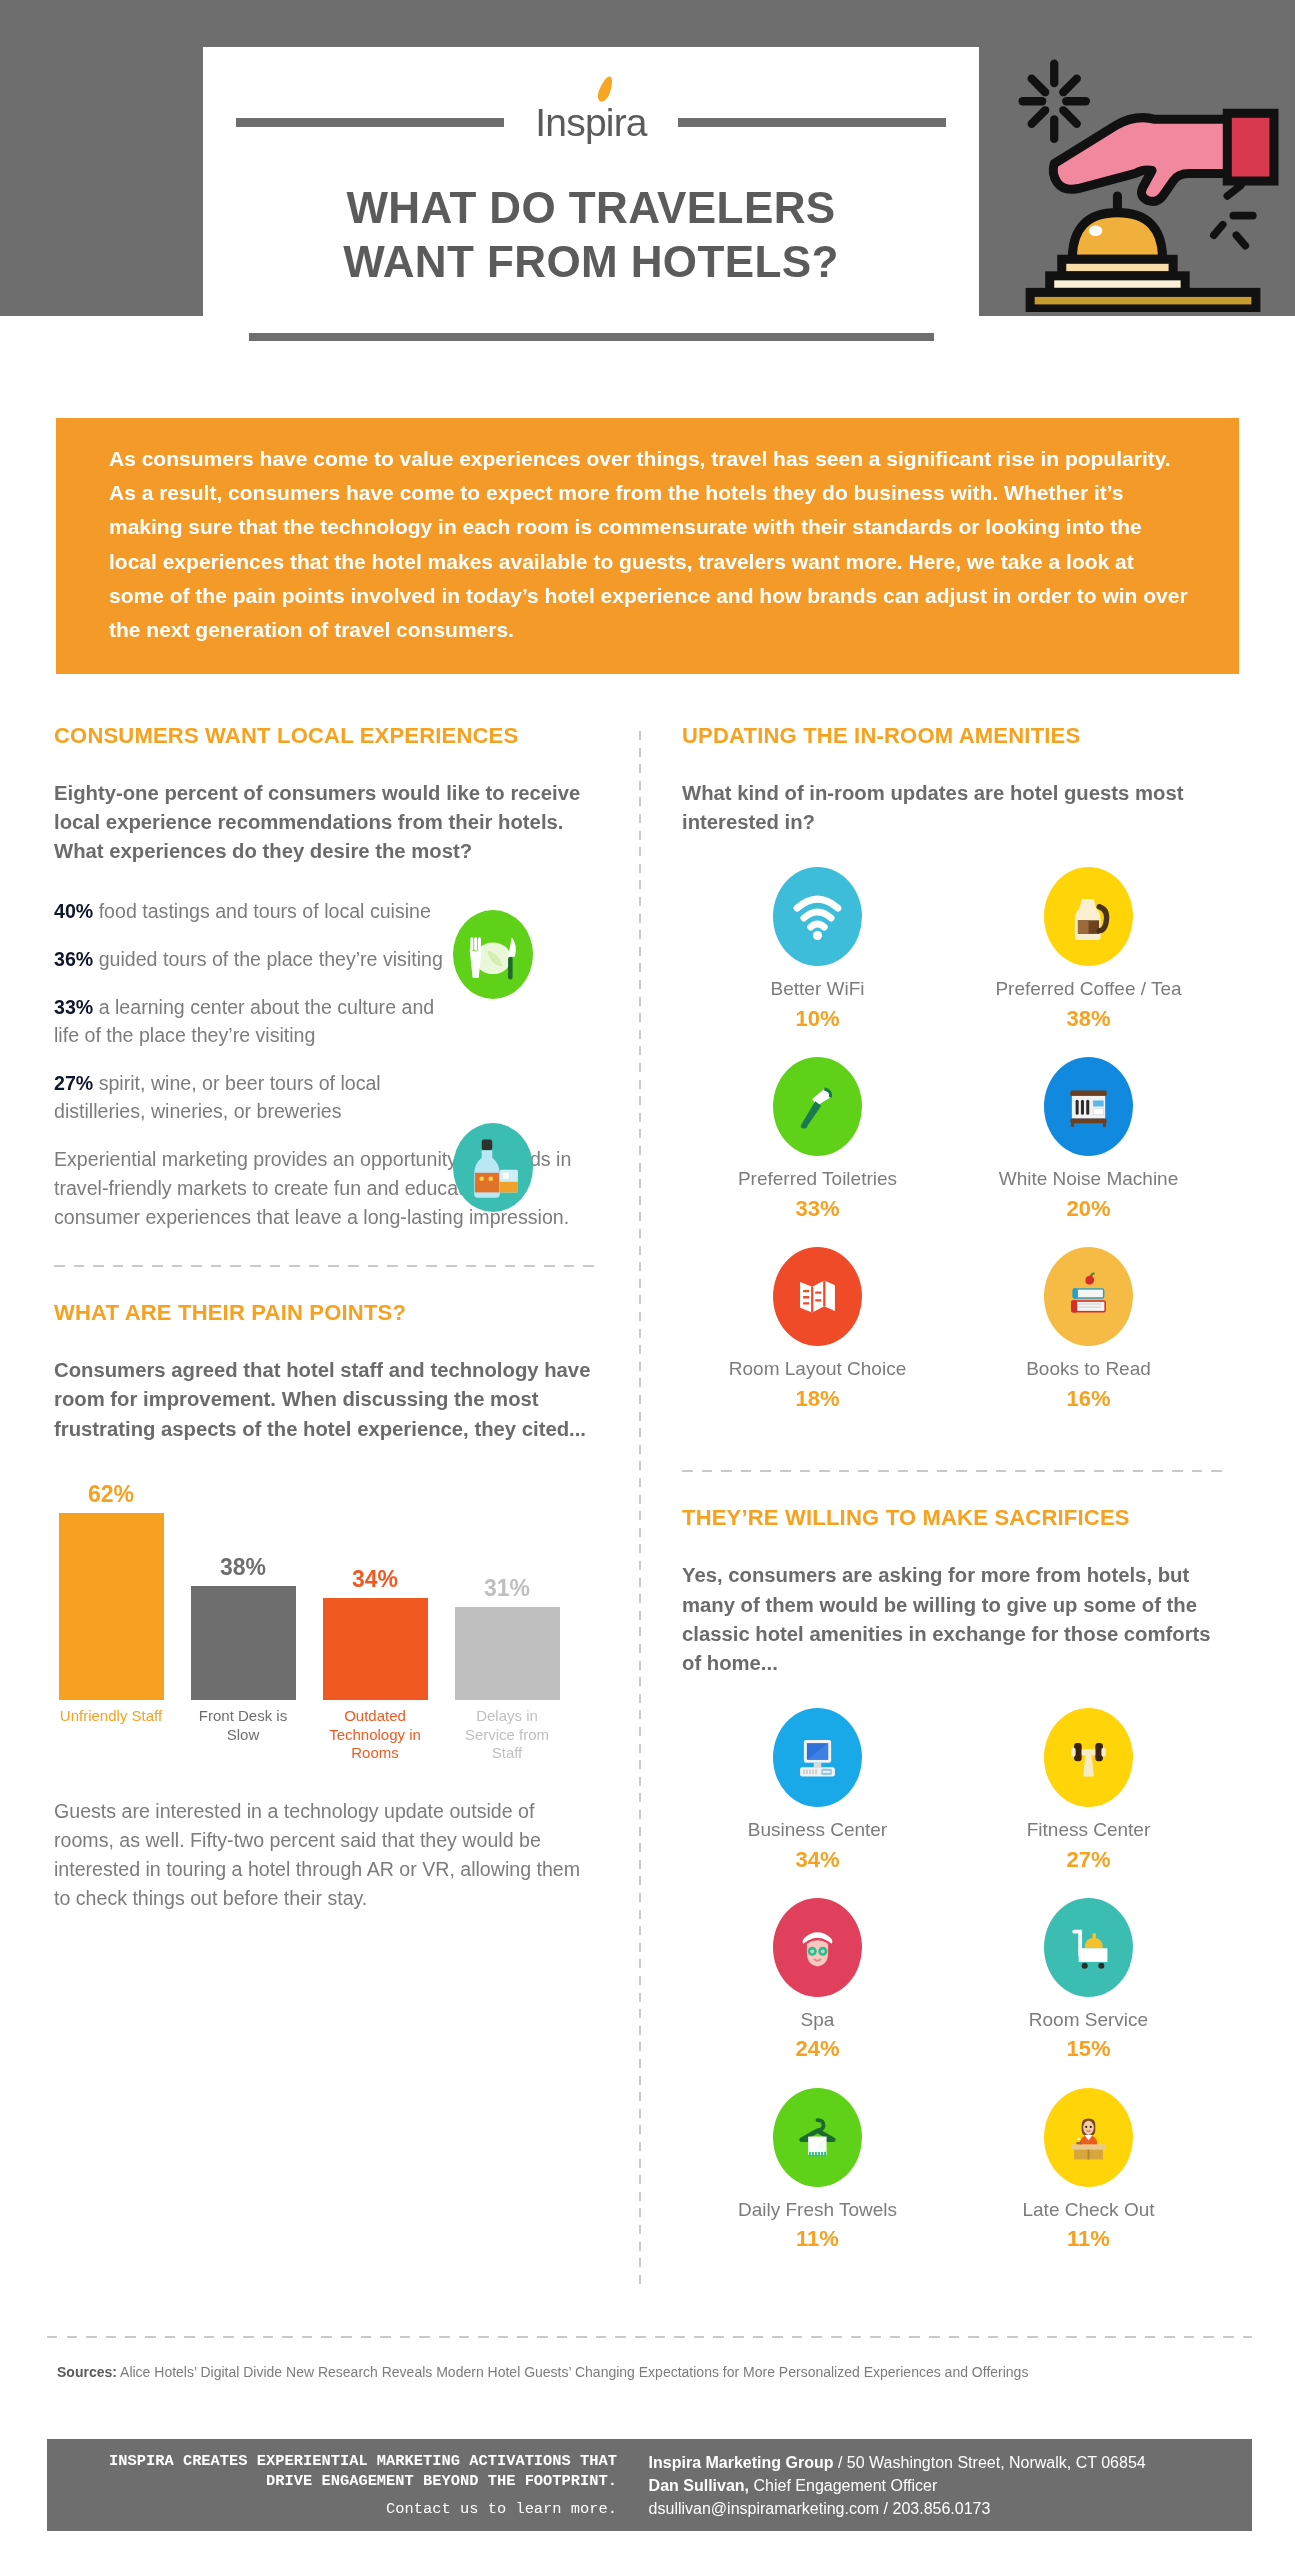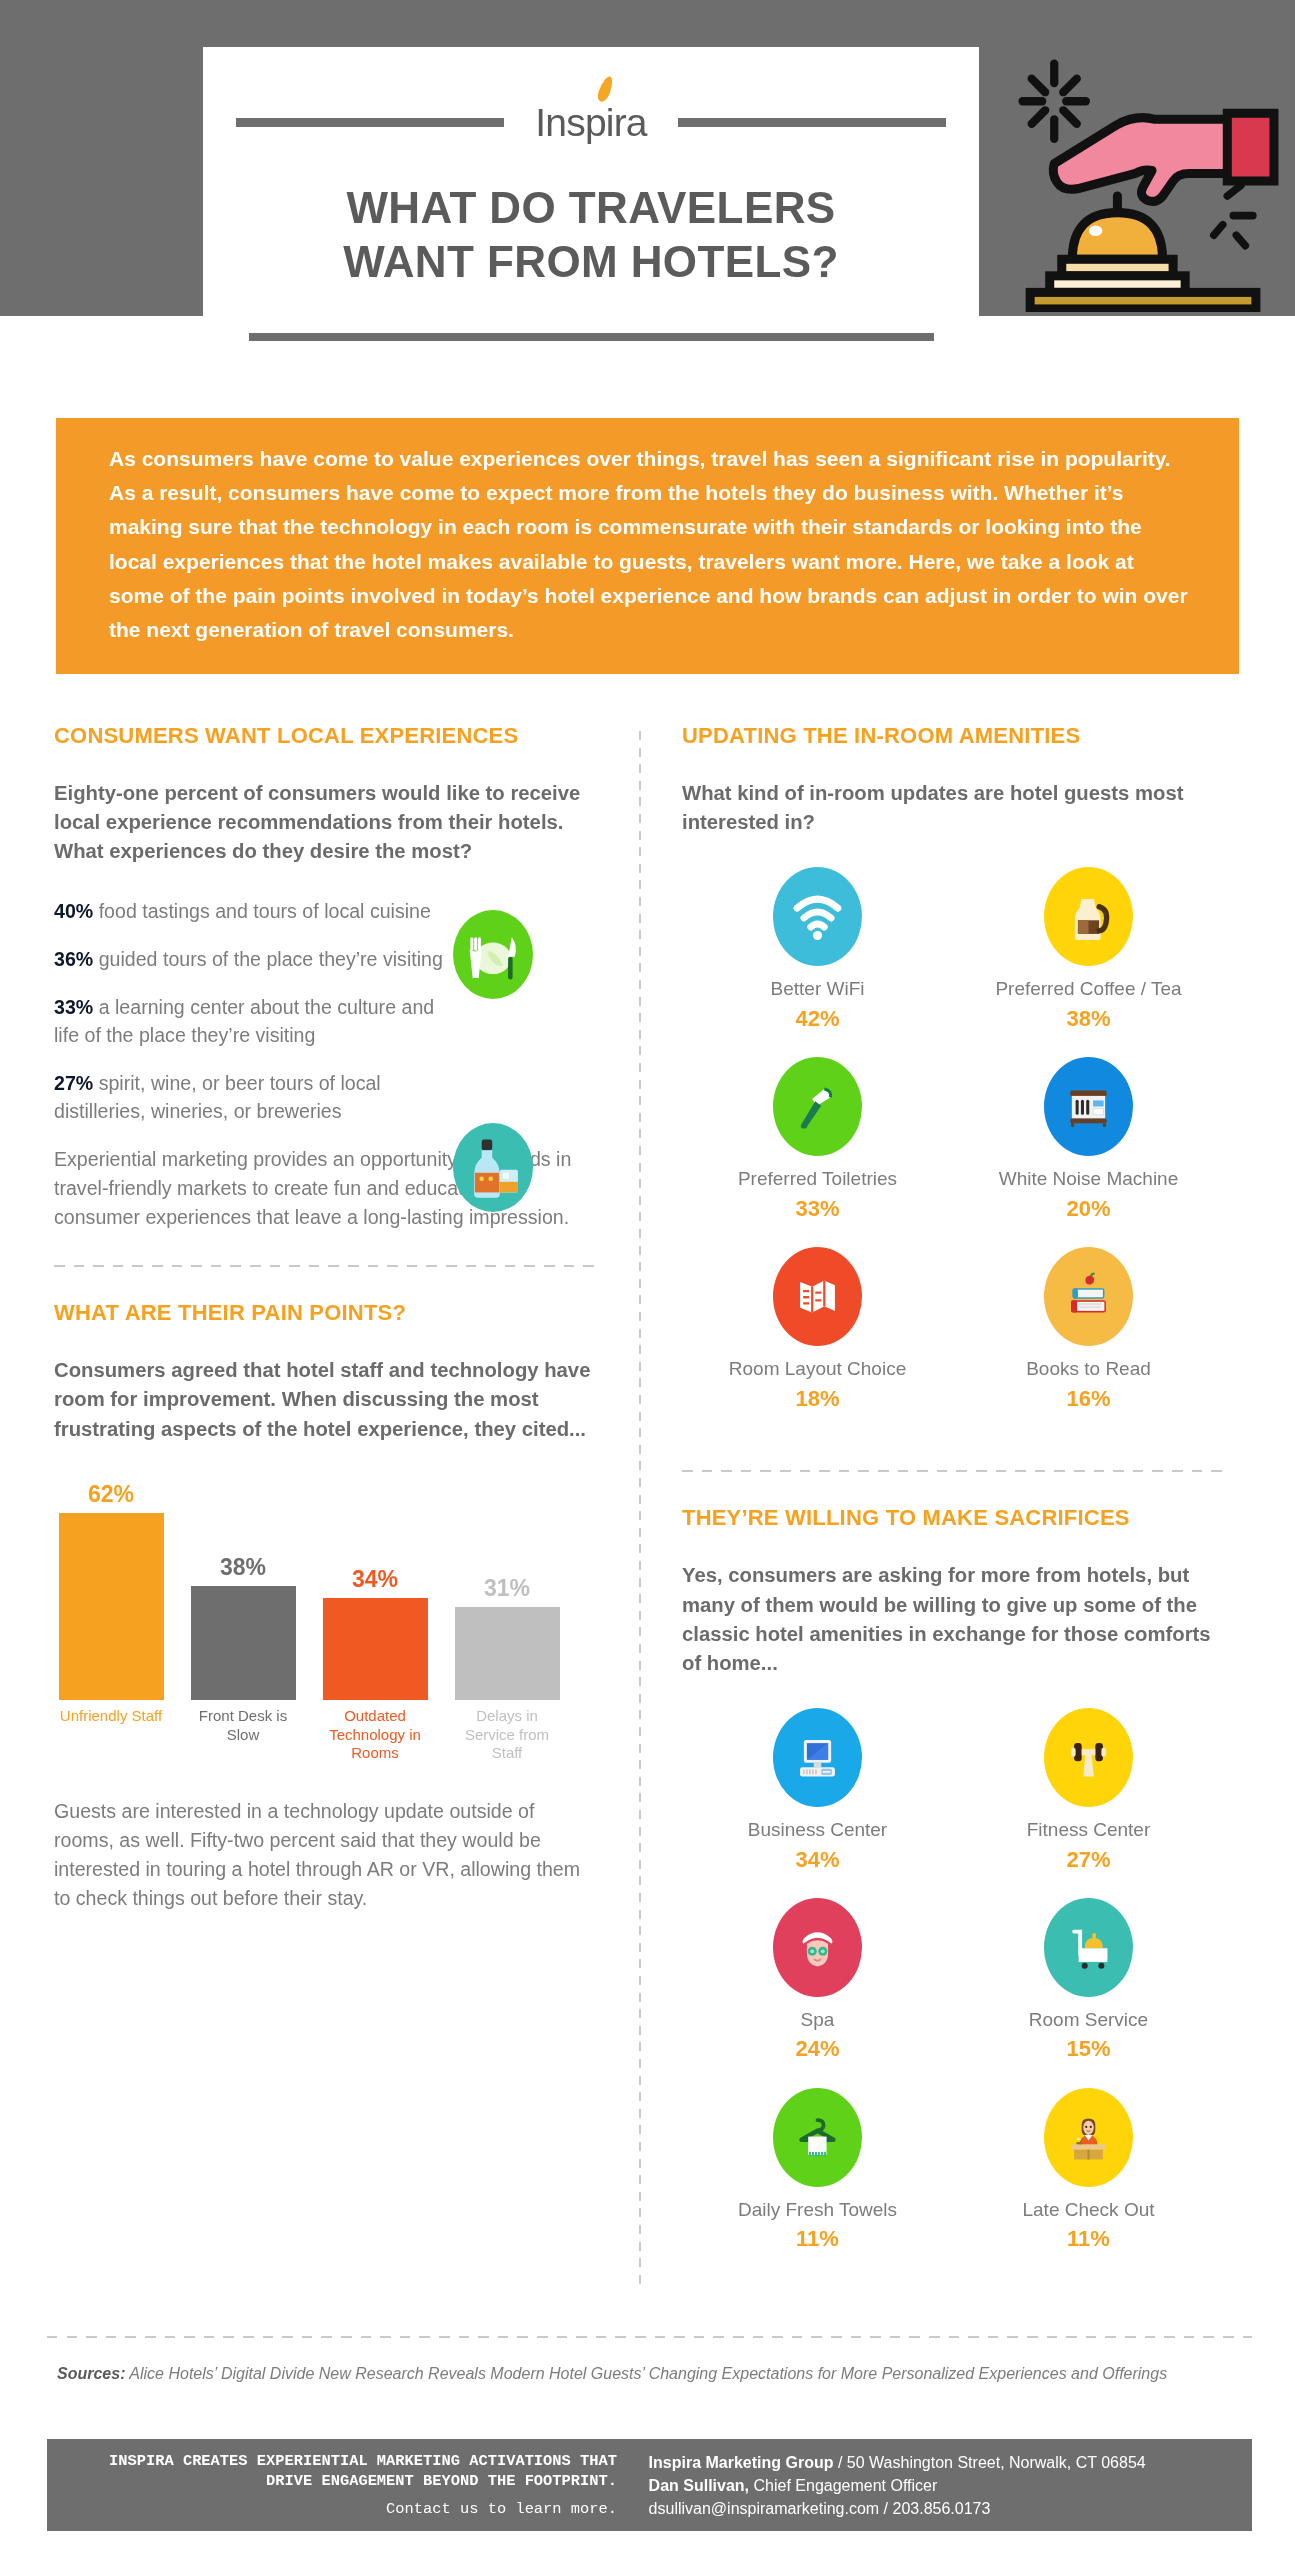--- a/index.html
+++ b/index.html
@@ -188,21 +188,21 @@
 
   
   .foot-dash {
     position: absolute; left: 47px; top: 2336px;
     width: 1205px; height: 2.3px;
     background-image: repeating-linear-gradient(to right, #c9c9c9 0 10.5px, transparent 10.5px 19.6px);
   }
   .sources {
     position: absolute; left: 57px; top: 2362px;
     width: 1190px;
-    font-size: 16px; line-height: 1.44; color: #7c7c7c; font-style: italic;
+    font-size: 14px; line-height: 1.44; color: #7c7c7c;
   }
   .sources b { color: #5b5b5b; }
   .footer-bar {
     position: absolute; left: 47px; top: 2439px;
     width: 1205px; height: 92px;
     background: #6e6e6e;
     color: #ffffff;
     display: flex;
   }
   .fb-left {
@@ -366,21 +366,21 @@
       <div class="icon-cell">
         <div class="icon-blob" style="background:#3EBDDB;">
           <svg viewBox="0 0 70 70" width="53" height="53">
             <path d="M8 24 Q35 0 62 24" stroke="#ffffff" stroke-width="9" fill="none" stroke-linecap="round"></path>
             <path d="M17 37 Q35 21 53 37" stroke="#ffffff" stroke-width="9" fill="none" stroke-linecap="round"></path>
             <path d="M26 49 Q35 41 44 49" stroke="#ffffff" stroke-width="9" fill="none" stroke-linecap="round"></path>
             <circle cx="35" cy="60" r="6" fill="#ffffff"></circle>
           </svg>
         </div>
         <div class="icon-label">Better WiFi</div>
-        <div class="icon-pct">42%</div>
+        <div class="icon-pct">10%</div>
       </div>
 
       <div class="icon-cell">
         <div class="icon-blob" style="background:#FFD50A;">
           <svg viewBox="0 0 70 70" width="53" height="53">
             <path d="M26 12 h16 l3 12 q6 6 6 16 v22 q0 4 -4 4 h-26 q-4 0 -4 -4 v-22 q0 -10 6 -16 Z" fill="#FAF0D0"></path>
             <rect x="21" y="40" width="28" height="18" fill="#6D4320"></rect>
             <rect x="21" y="40" width="14" height="18" fill="#9D6B3A"></rect>
             <path d="M49 22 q13 4 9 22 q-2 9 -9 10" stroke="#4A3219" stroke-width="7" fill="none" stroke-linecap="round"></path>
           </svg>

